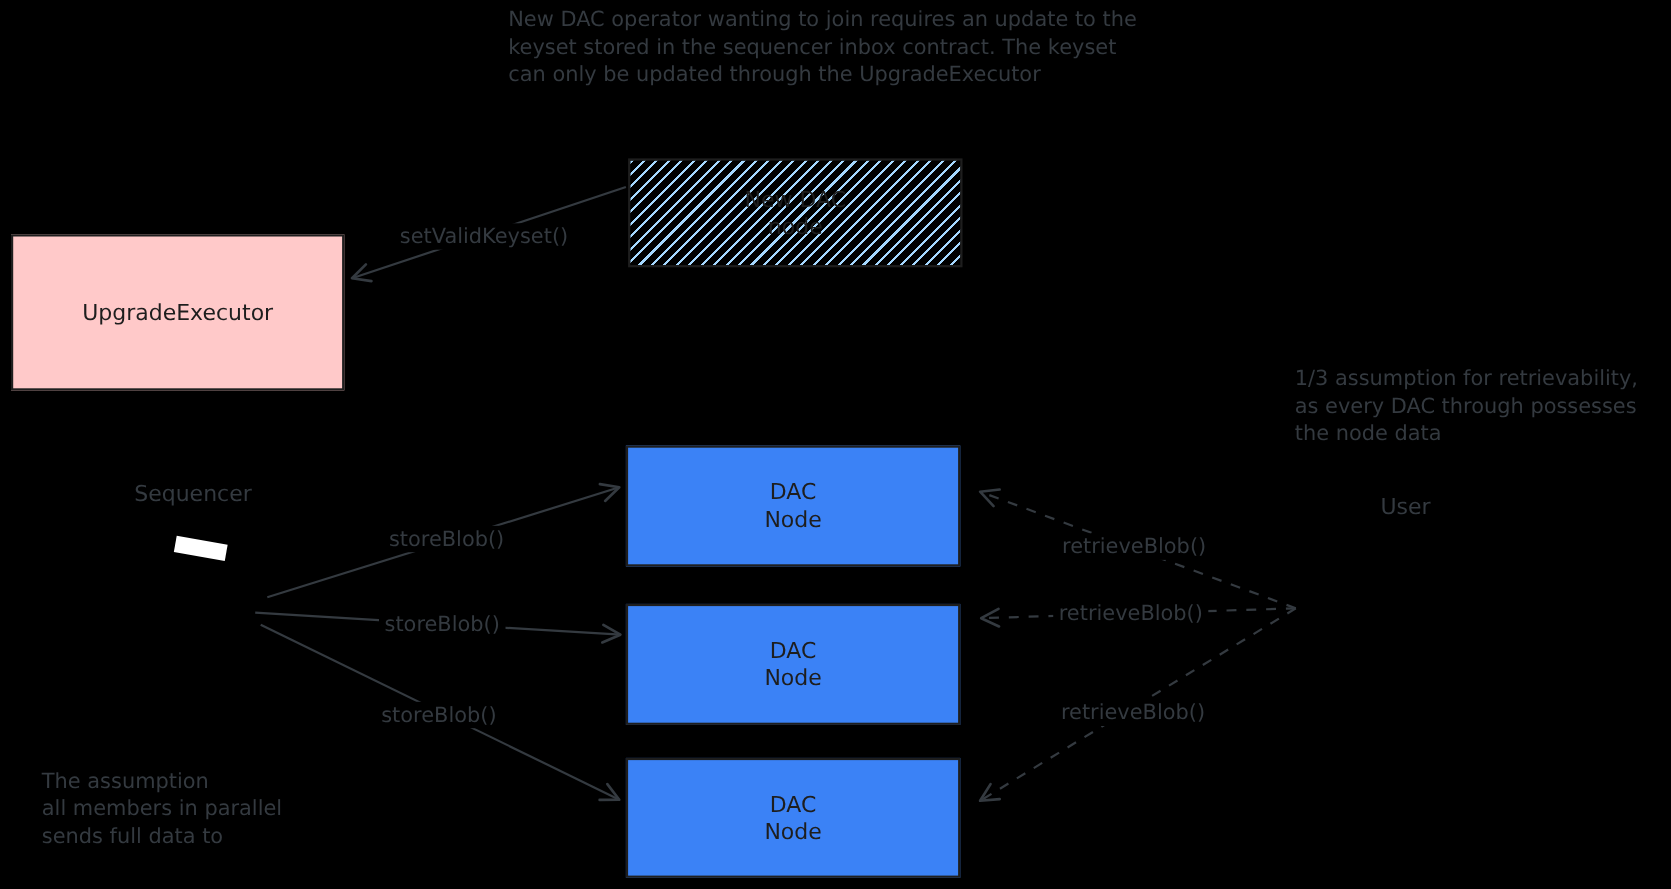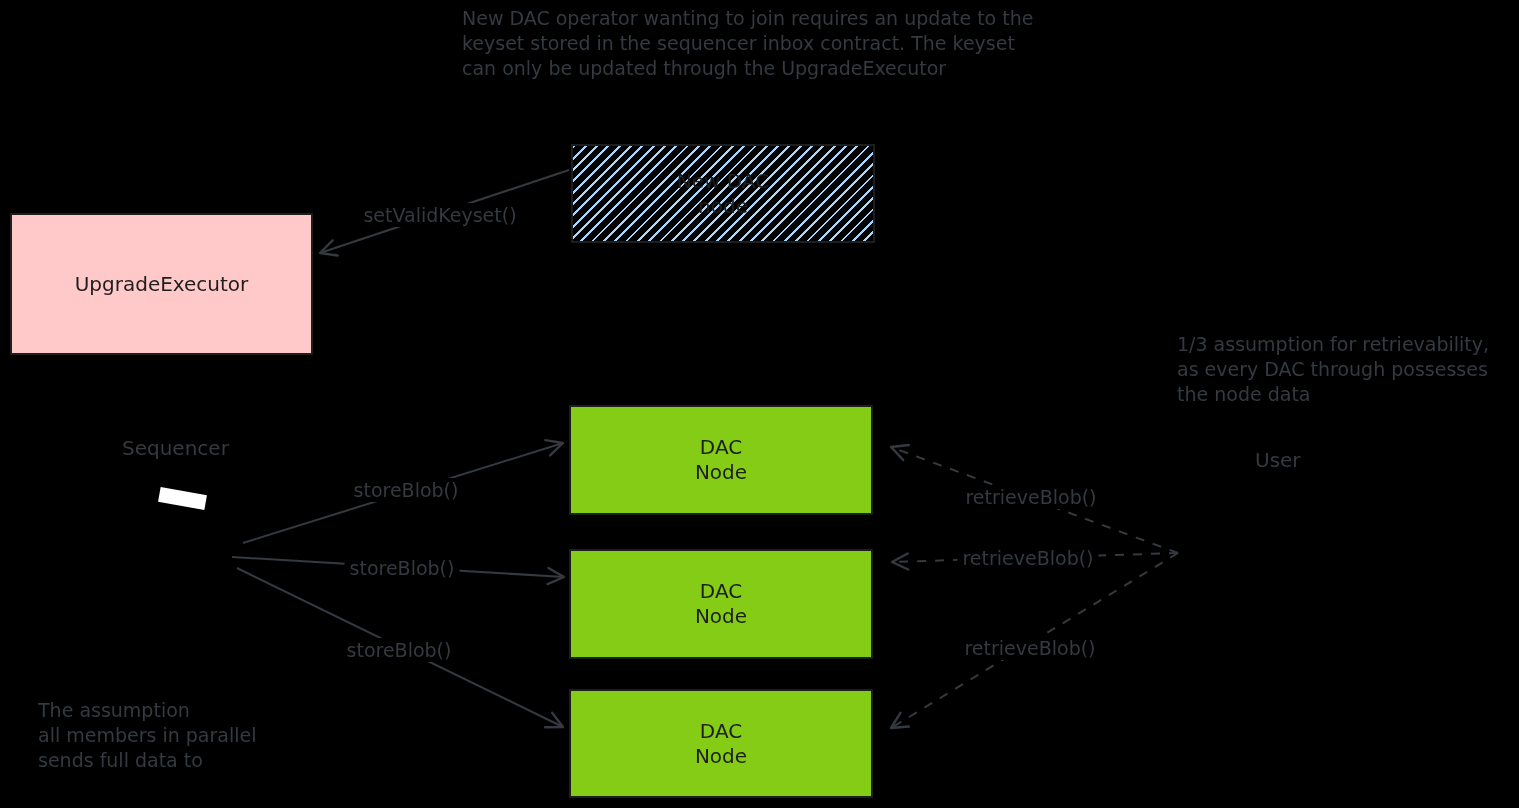--- a/index.html
+++ b/index.html
@@ -24,21 +24,21 @@
     display:flex;
     flex-direction:column;
     align-items:center;
     justify-content:center;
     color:#1e1e1e;
     font-size:20px;
     line-height:25px;
     text-align:center;
   }
   .pink{ background:#ffc9c9; }
-  .blue{ background:#84cc16; }
+  .blue{ background:#3b82f6; }
   .hatch{
     background:repeating-linear-gradient(135deg, #a5d8ff 0px, #a5d8ff 2px, transparent 2px, transparent 8px);
   }
   .edge-label{
     position:absolute;
     transform:translate(-50%,-50%);
     background:#000;
     color:#343a40;
     font-size:19px;
     line-height:22px;

